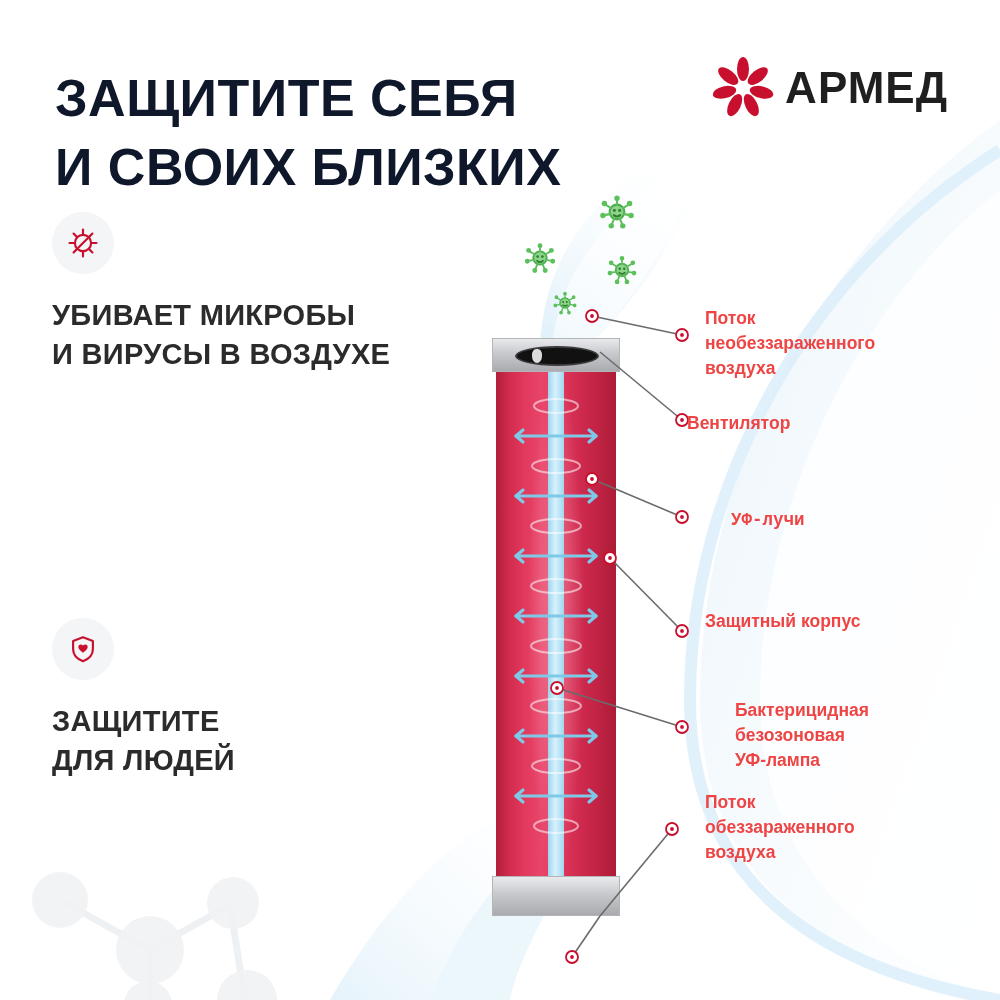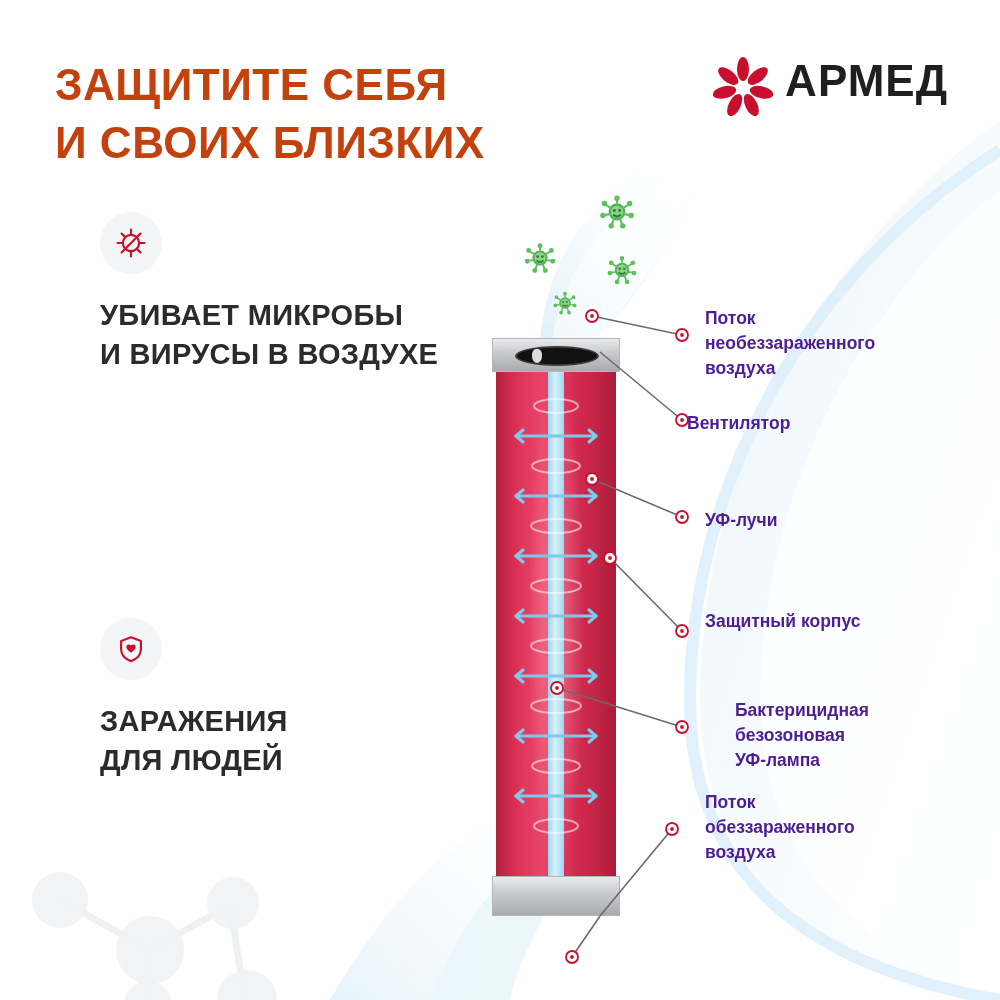--- a/index.html
+++ b/index.html
@@ -28,55 +28,55 @@
     left: 0; top: 0;
     width: 1000px;
     height: 1000px;
     pointer-events: none;
   }
 
   
   .headline {
     position: absolute;
     left: 55px;
-    top: 56px;
-    font-size: 44px;
+    top: 64px;
+    font-size: 52px;
     font-weight: bold;
     line-height: 1.32;
     letter-spacing: 0.5px;
-    color: #c2410c;
+    color: #0f172a;
     white-space: pre-line;
   }
 
   
   .logo-wrap {
     position: absolute;
     right: 52px;
     top: 56px;
     display: flex;
+    align-items: center;
     gap: 10px;
   }
   .logo-mark {
     width: 64px;
     height: 64px;
     position: relative;
   }
   .logo-text {
     font-size: 44px;
     font-weight: bold;
     letter-spacing: 1px;
     color: #1f1f1f;
   }
 
   
   .benefit {
     position: absolute;
     left: 52px;
     width: 420px;
-    margin-left: 48px;
   }
   .benefit .icon-circle {
     width: 62px;
     height: 62px;
     border-radius: 50%;
     background: #f4f5f7;
     display: flex;
     align-items: center;
     justify-content: center;
   }
@@ -171,21 +171,21 @@
     width: 120px;
     bottom: 40px;
   }
 
   
   .callout-label {
     position: absolute;
     font-size: 17.5px;
     font-weight: bold;
     line-height: 1.42;
-    color: #4c1d95;
+    color: #ef4444;
     white-space: pre-line;
   }
 </style>
 </head>
 <body>
 
 <div id="stage">
 
   <svg class="bg-svg" viewBox="0 0 1000 1000">
     <defs>
@@ -273,21 +273,21 @@
 
   <div class="benefit" id="benefit-2">
     <div class="icon-circle">
       <svg viewBox="0 0 40 40" width="36" height="36">
         <g stroke="#c8102e" stroke-width="2.4" fill="none" stroke-linecap="round" stroke-linejoin="round">
           <path d="M20 7 L31 11 V20 C31 27 25.5 31.5 20 33.5 C14.5 31.5 9 27 9 20 V11 Z"></path>
           <path d="M20 16 C17.6 13.8 14.5 15.3 14.8 18.1 C15.1 20.9 18.6 23.1 20 24.3 C21.4 23.1 24.9 20.9 25.2 18.1 C25.5 15.3 22.4 13.8 20 16 Z" fill="#c8102e" stroke="none"></path>
         </g>
       </svg>
     </div>
-    <div class="b-text">ЗАРАЖЕНИЯ
+    <div class="b-text">ЗАЩИТИТЕ
 ДЛЯ ЛЮДЕЙ</div>
   </div>
 
   <svg class="bg-svg" viewBox="0 0 1000 1000">
     <g stroke="#5cc15b" stroke-width="2" fill="none" stroke-linecap="round">
 
       <g transform="translate(617,212) scale(1.05)">
         <circle cx="0" cy="0" r="7" fill="#8bd48a" stroke="#4fae4f"></circle>
         <circle cx="-2.5" cy="-1.5" r="1.4" fill="#2f7d2f" stroke="none"></circle>
         <circle cx="2.5" cy="-1.5" r="1.4" fill="#2f7d2f" stroke="none"></circle>
@@ -478,21 +478,21 @@
       <circle cx="682" cy="631" r="1.9"></circle>
       <circle cx="682" cy="727" r="1.9"></circle>
       <circle cx="672" cy="829" r="1.9"></circle>
     </g>
   </svg>
 
   <div class="callout-label" style="left:705px; top:306px;">Поток
 необеззараженного
 воздуха</div>
   <div class="callout-label" style="left:687px; top:411px;">Вентилятор</div>
-  <div class="callout-label" style="left:705px; top:508px;">УФ-лучи</div>
+  <div class="callout-label" style="left:731px; top:508px;font-family:Liberation Mono, monospace;">УФ-лучи</div>
   <div class="callout-label" style="left:705px; top:609px;">Защитный корпус</div>
   <div class="callout-label" style="left:735px; top:698px;">Бактерицидная
 безозоновая
 УФ-лампа</div>
   <div class="callout-label" style="left:705px; top:790px;">Поток
 обеззараженного
 воздуха</div>
 
 </div>
 

